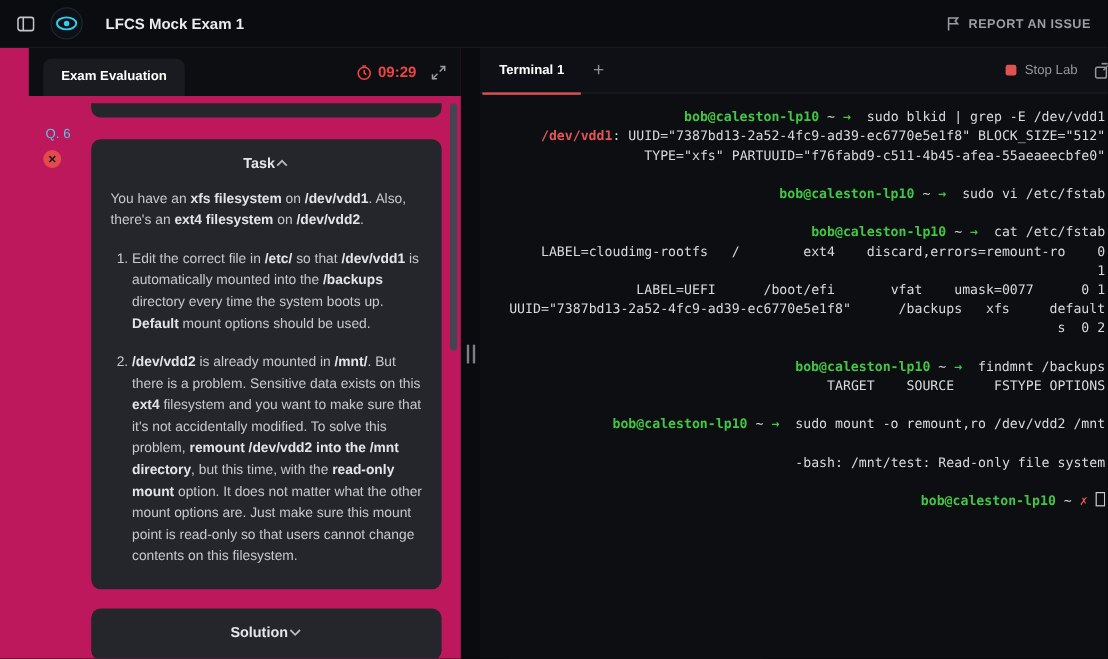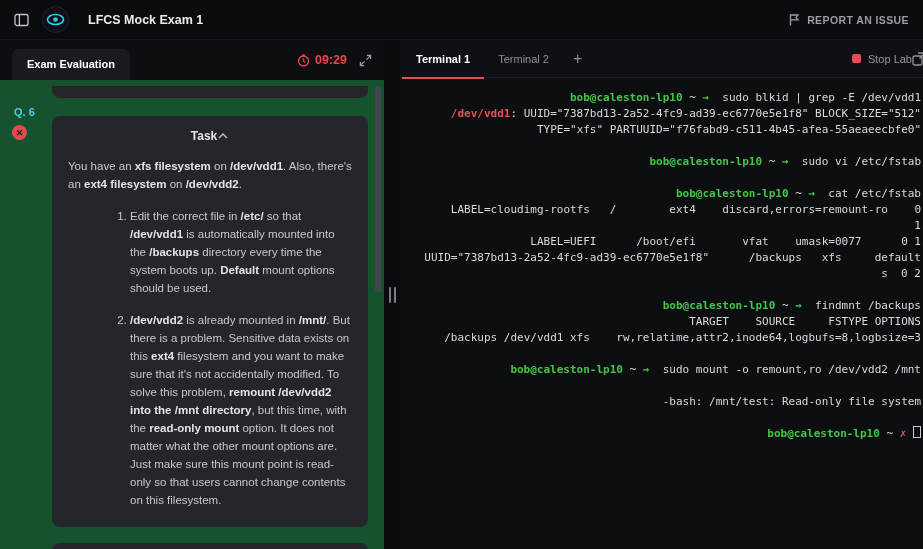--- a/index.html
+++ b/index.html
@@ -14,44 +14,44 @@
   .logo-circle { width:27px; height:27px; border-radius:50%; background:#0d1117;
                  border:1px solid #1f2630; display:flex; align-items:center; justify-content:center; }
   .app-title { color:#e9ebee; font-size:12.5px; font-weight:600; margin-left:6px; }
   .report-issue { margin-left:auto; display:flex; align-items:center; gap:7px;
                   color:#9a9da3; font-size:10.5px; font-weight:700; letter-spacing:.4px; cursor:pointer; }
 
   
   .main { flex:1; display:flex; min-height:0; }
 
   
-  .left-pane { width:384px; flex:0 0 384px; background:#14532d; display:flex;
-               flex-direction:column; position:relative; min-height:0; }
+  .left-pane { width:384px; flex:0 0 384px; background:#be185d; display:flex;
+               flex-direction:column; position:relative; min-height:0;padding-left:24px; }
   .left-tabbar { height:40px; flex:0 0 40px; background:#0d0e12; display:flex; align-items:flex-end; padding:0 12px 0 12px; }
   .exam-tab { background:#191b20; color:#ffffff; font-size:11px; font-weight:600;
               padding:9px 15px 10px; border-radius:7px 7px 0 0; cursor:pointer; }
   .timer-area { margin-left:auto; align-self:center; display:flex; align-items:center; gap:5px; }
   .timer-text { color:#ef4444; font-size:12.5px; font-weight:700; }
   .expand-btn { margin-left:12px; align-self:center; }
 
   .left-content { flex:1; display:flex; padding:6px 16px 0 12px; overflow:hidden; }
   .gutter { width:40px; flex:0 0 40px; padding-top:20px; display:flex; flex-direction:column; align-items:flex-start; }
-  .q-label { color:#56c8ea; font-size:11px; font-weight:700; padding-left:2px; }
+  .q-label { color:#56c8ea; font-size:11px; font-weight:400; padding-left:2px; }
   .q-status { width:15px; height:15px; border-radius:50%; background:#e14b4e; color:#16171b;
               font-size:9px; font-weight:700; display:flex; align-items:center; justify-content:center; margin-top:7px; }
   .cards-col { flex:1; min-width:0; }
   .card-stub { height:12px; background:#24262c; border-radius:0 0 8px 8px; margin-bottom:18px; }
   .card { background:#24262c; border-radius:8px; padding:13px 16px 16px; }
   .card + .card { margin-top:16px; }
   .card-header { display:flex; align-items:center; justify-content:center; cursor:pointer; }
   .card-title { color:#e4e6ea; font-size:12px; font-weight:600; }
   .task-body { margin-top:14px; color:#c6c9ce; font-size:11.5px; line-height:18px; }
   .task-body .bold { font-weight:700; color:#e2e4e8; }
   .task-list { margin-top:14px; padding-left:18px; }
-  .task-list li { margin-bottom:14px;margin-left:44px; }
+  .task-list li { margin-bottom:14px; }
   .task-list li:last-child { margin-bottom:2px; }
 
   .scroll-thumb { position:absolute; right:3px; top:46px; width:6px; height:206px;
                   background:#43464e; border-radius:3px; cursor:pointer; }
 
   
   .divider { width:16px; flex:0 0 16px; background:#0a0b0e; display:flex;
              align-items:center; justify-content:center; cursor:col-resize; }
   .handle { display:flex; gap:3px; }
   .handle i { width:2px; height:16px; background:#7a7e86; border-radius:1px; }
@@ -59,21 +59,21 @@
   
   .term-pane { flex:1; min-width:0; display:flex; flex-direction:column; background:#0d0e11; }
   .term-tabbar { height:38px; flex:0 0 38px; background:#0f1015; border-bottom:1px solid #1c1e24;
                  display:flex; align-items:center; padding-left:2px; }
   .term-tab { position:relative; height:38px; line-height:38px; padding:0 14px;
               color:#8d9096; font-size:11px; cursor:pointer; }
   .term-tab.active { color:#ffffff; font-weight:600; }
   .term-tab.active::after { content:""; position:absolute; left:0; right:0; bottom:-1px;
                             height:2px; background:#e05252; }
   .add-tab { color:#8d9096; font-size:16px; padding:0 10px; cursor:pointer; }
-  .term-actions { margin-left:auto; display:flex; align-items:center; gap:0; padding-right:4px; }
+  .term-actions { margin-left:auto; display:flex; align-items:center; gap:14px; padding-right:4px; }
   .stop-lab { display:flex; align-items:center; gap:7px; color:#94979d; font-size:11px; cursor:pointer; }
   .stop-square { width:9px; height:9px; background:#e05252; border-radius:2px; }
   .popout-btn { margin-right:-7px; }
 
   .term-body { flex:1; padding:12px 2px 12px 18px; overflow:hidden; cursor:text;
                font-family:"DejaVu Sans Mono", monospace; font-size:11px; line-height:16px; color:#d8dade; }
   .tline { white-space:pre; height:16px; overflow:hidden;text-align:right; }
   .c-green { color:#43c645; font-weight:700; }
   .c-red { color:#e25555; font-weight:700; }
   .c-fg { color:#d8dade; }
@@ -173,21 +173,20 @@
     <div class="divider">
       <span class="handle">
           <i></i>
           <i></i>
         </span>
     </div>
 
     <div class="term-pane">
       <div class="term-tabbar">
         <span class="term-tab active">Terminal 1</span>
-        <span class="term-tab">Terminal 2</span>
         <span class="add-tab">+</span>
         <span class="term-actions">
           <span class="stop-lab">
             <span class="stop-square"></span>
             <span>Stop Lab</span>
           </span>
           <span class="popout-btn icon-btn">
             <svg width="14" height="14" viewBox="0 0 14 14" fill="none" stroke="#94979d" stroke-width="1.3">
               <rect x="1" y="4" width="9" height="9" rx="1.5"></rect>
                 <path d="M6 1h7v7"></path>
@@ -205,21 +204,20 @@
           <div class="tline">&nbsp;</div>
           <div class="tline"><span class="c-green">bob@caleston-lp10</span><span class="c-fg"> ~ </span><span class="c-green">→</span><span class="c-fg">  cat /etc/fstab</span></div>
           <div class="tline"><span class="c-fg">LABEL=cloudimg-rootfs   /        ext4    discard,errors=remount-ro    0</span></div>
           <div class="tline"><span class="c-fg"> 1</span></div>
           <div class="tline"><span class="c-fg">LABEL=UEFI      /boot/efi       vfat    umask=0077      0 1</span></div>
           <div class="tline"><span class="c-fg">UUID="7387bd13-2a52-4fc9-ad39-ec6770e5e1f8"      /backups   xfs     default</span></div>
           <div class="tline"><span class="c-fg">s  0 2</span></div>
           <div class="tline">&nbsp;</div>
           <div class="tline"><span class="c-green">bob@caleston-lp10</span><span class="c-fg"> ~ </span><span class="c-green">→</span><span class="c-fg">  findmnt /backups</span></div>
           <div class="tline"><span class="c-fg">TARGET    SOURCE     FSTYPE OPTIONS</span></div>
-          <div class="tline"><span class="c-fg">/backups /dev/vdd1 xfs    rw,relatime,attr2,inode64,logbufs=8,logbsize=3</span></div>
           <div class="tline">&nbsp;</div>
           <div class="tline"><span class="c-green">bob@caleston-lp10</span><span class="c-fg"> ~ </span><span class="c-green">→</span><span class="c-fg">  sudo mount -o remount,ro /dev/vdd2 /mnt</span></div>
           <div class="tline">&nbsp;</div>
           <div class="tline"><span class="c-fg">-bash: /mnt/test: Read-only file system</span></div>
           <div class="tline">&nbsp;</div>
           <div class="tline"><span class="c-green">bob@caleston-lp10</span><span class="c-fg"> ~ </span><span class="c-red">✗</span><span class="c-fg"> </span><span class="cursor"></span></div>
         </div>
     </div>
 
   </div>

